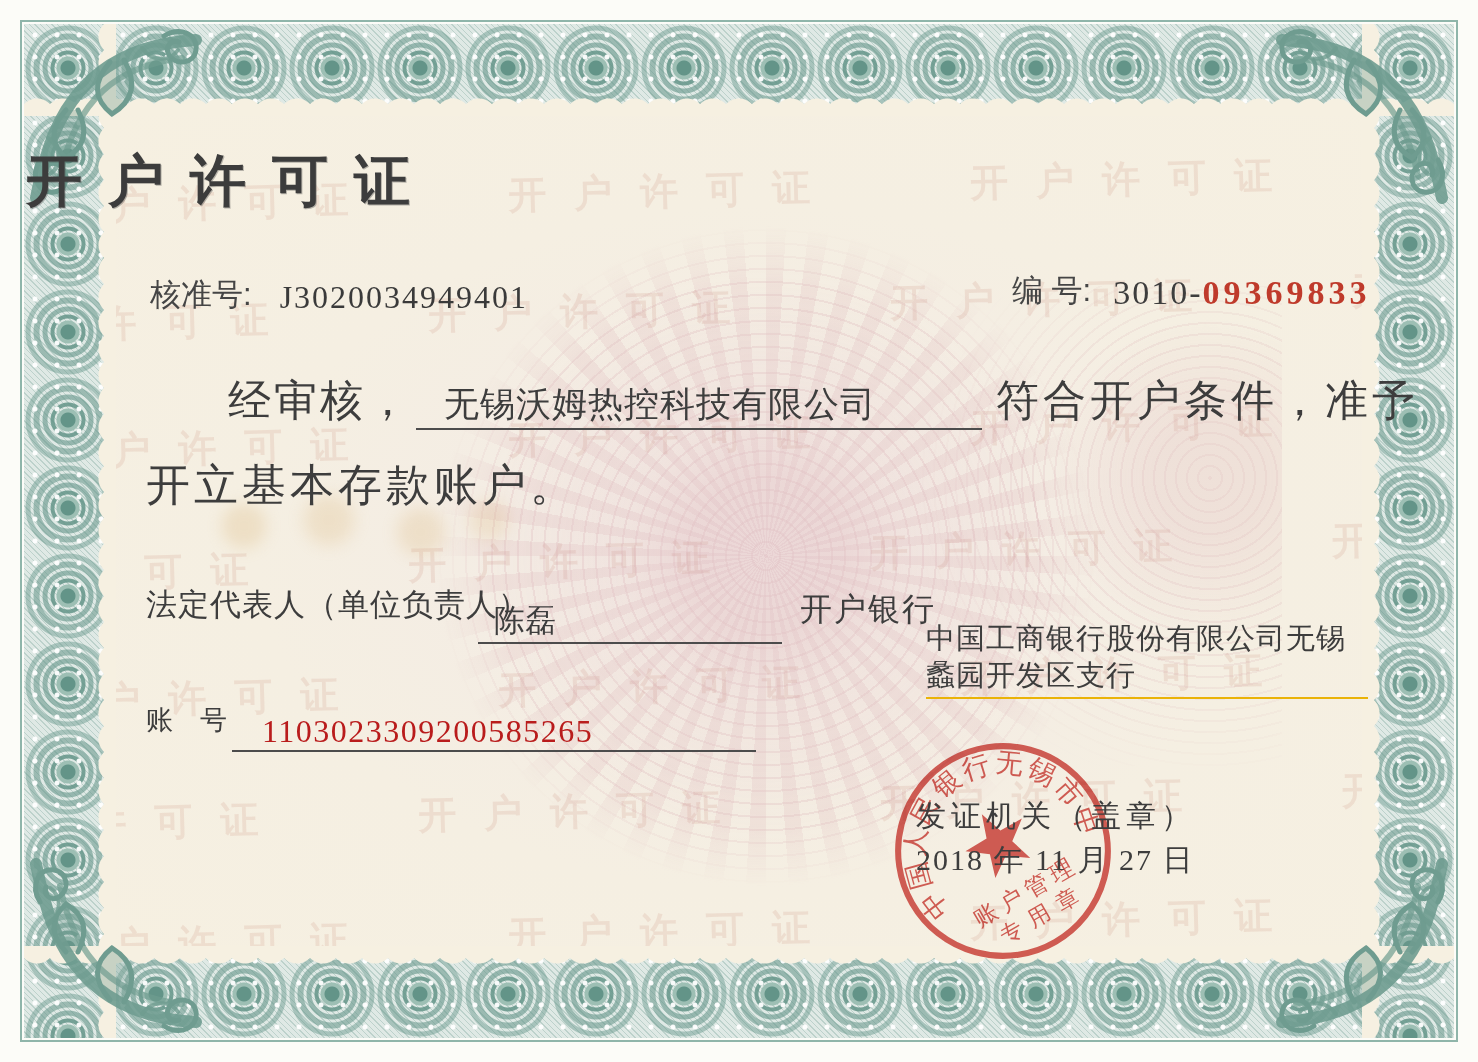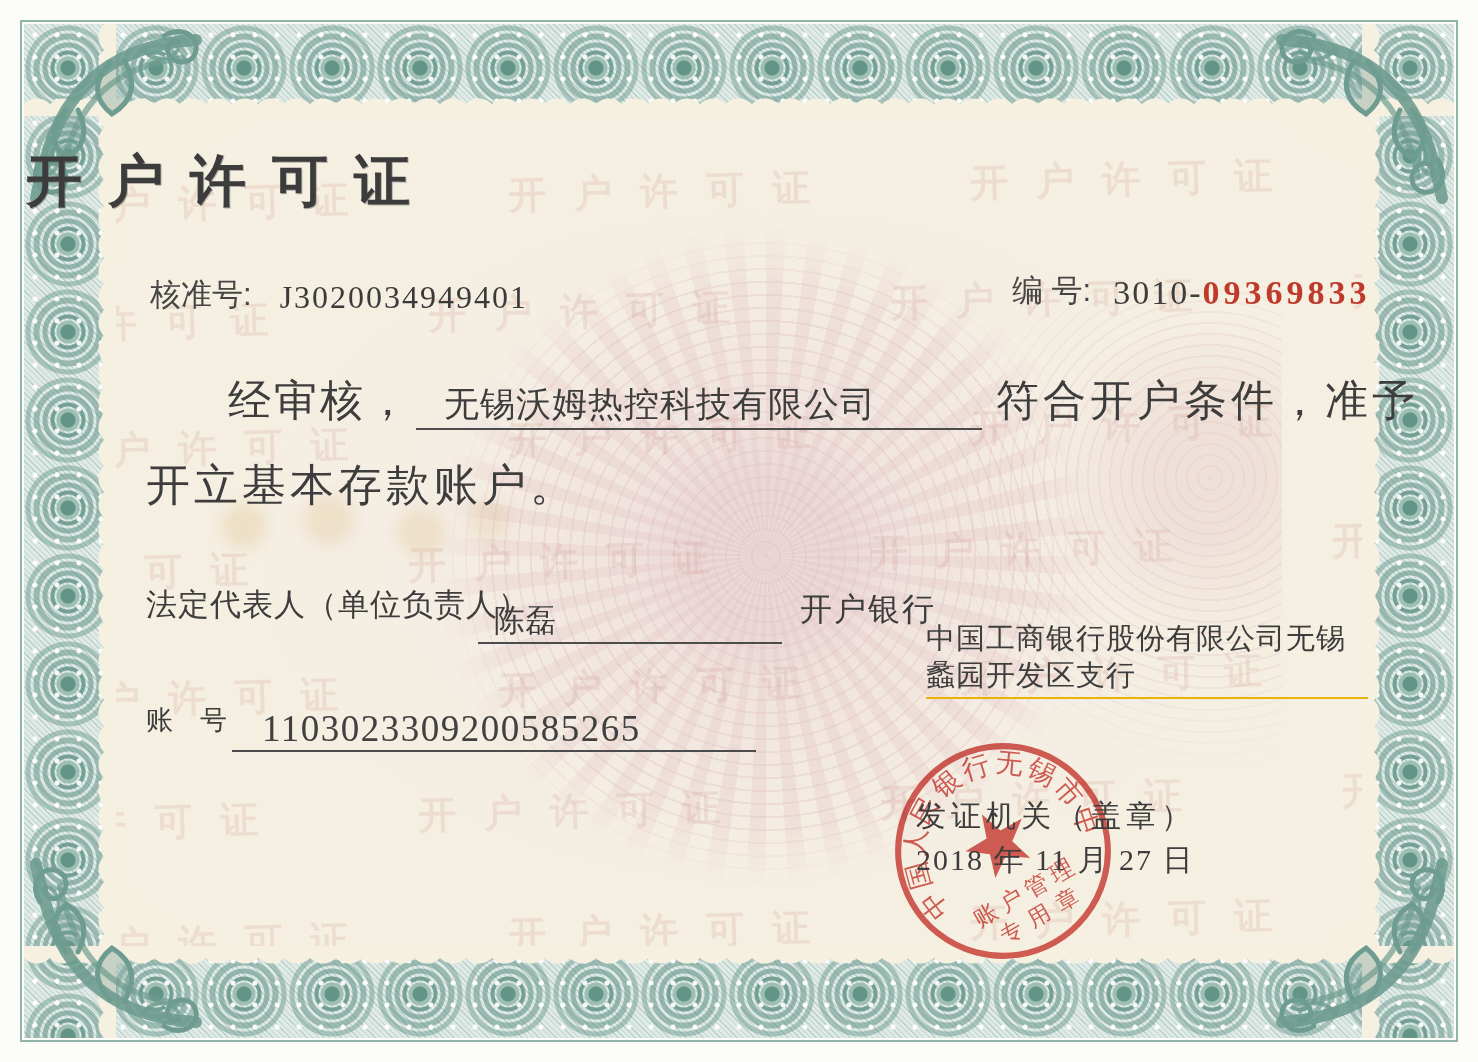--- a/index.html
+++ b/index.html
@@ -87,21 +87,21 @@
   .line1 .suf{font-size:43px;letter-spacing:4px;margin-left:14px;}
   .line2{left:146px;top:456px;font-size:44px;letter-spacing:4px;font-weight:500;}
   .legal{left:146px;top:584px;font-size:31px;letter-spacing:1px;}
   .legal-field{position:absolute;left:478px;top:596px;width:304px;height:46px;}
   .legal-field span{font-size:31px;padding-left:16px;}
   .bank-label{position:absolute;left:800px;top:588px;font-size:32px;letter-spacing:2px;}
   .bank-field{position:absolute;left:926px;top:572px;width:442px;font-size:29px;line-height:37px;
     border-bottom:2px solid #eab308;padding-bottom:3px;letter-spacing:1px;margin-top:48px;}
   .account{left:146px;top:702px;font-size:27px;}
   .account-field{position:absolute;left:232px;top:698px;width:524px;height:52px;}
-  .account-field span{font-size:37px;padding-left:30px;letter-spacing:1.5px;color:#404040;}
+  .account-field span{font-size:32px;padding-left:30px;letter-spacing:1.5px;color:#b91c1c;}
   .issuer{position:absolute;left:916px;top:796px;font-size:30px;letter-spacing:5px;font-family:Liberation Mono, monospace;}
   .date{position:absolute;left:916px;top:840px;font-size:30px;letter-spacing:2px;}
 
   
   .stamp{position:absolute;left:882px;top:730px;width:242px;height:242px;z-index:5;
     transform:rotate(-30deg);opacity:.85;mix-blend-mode:multiply;}
 </style>
 </head>
 <body>
 

